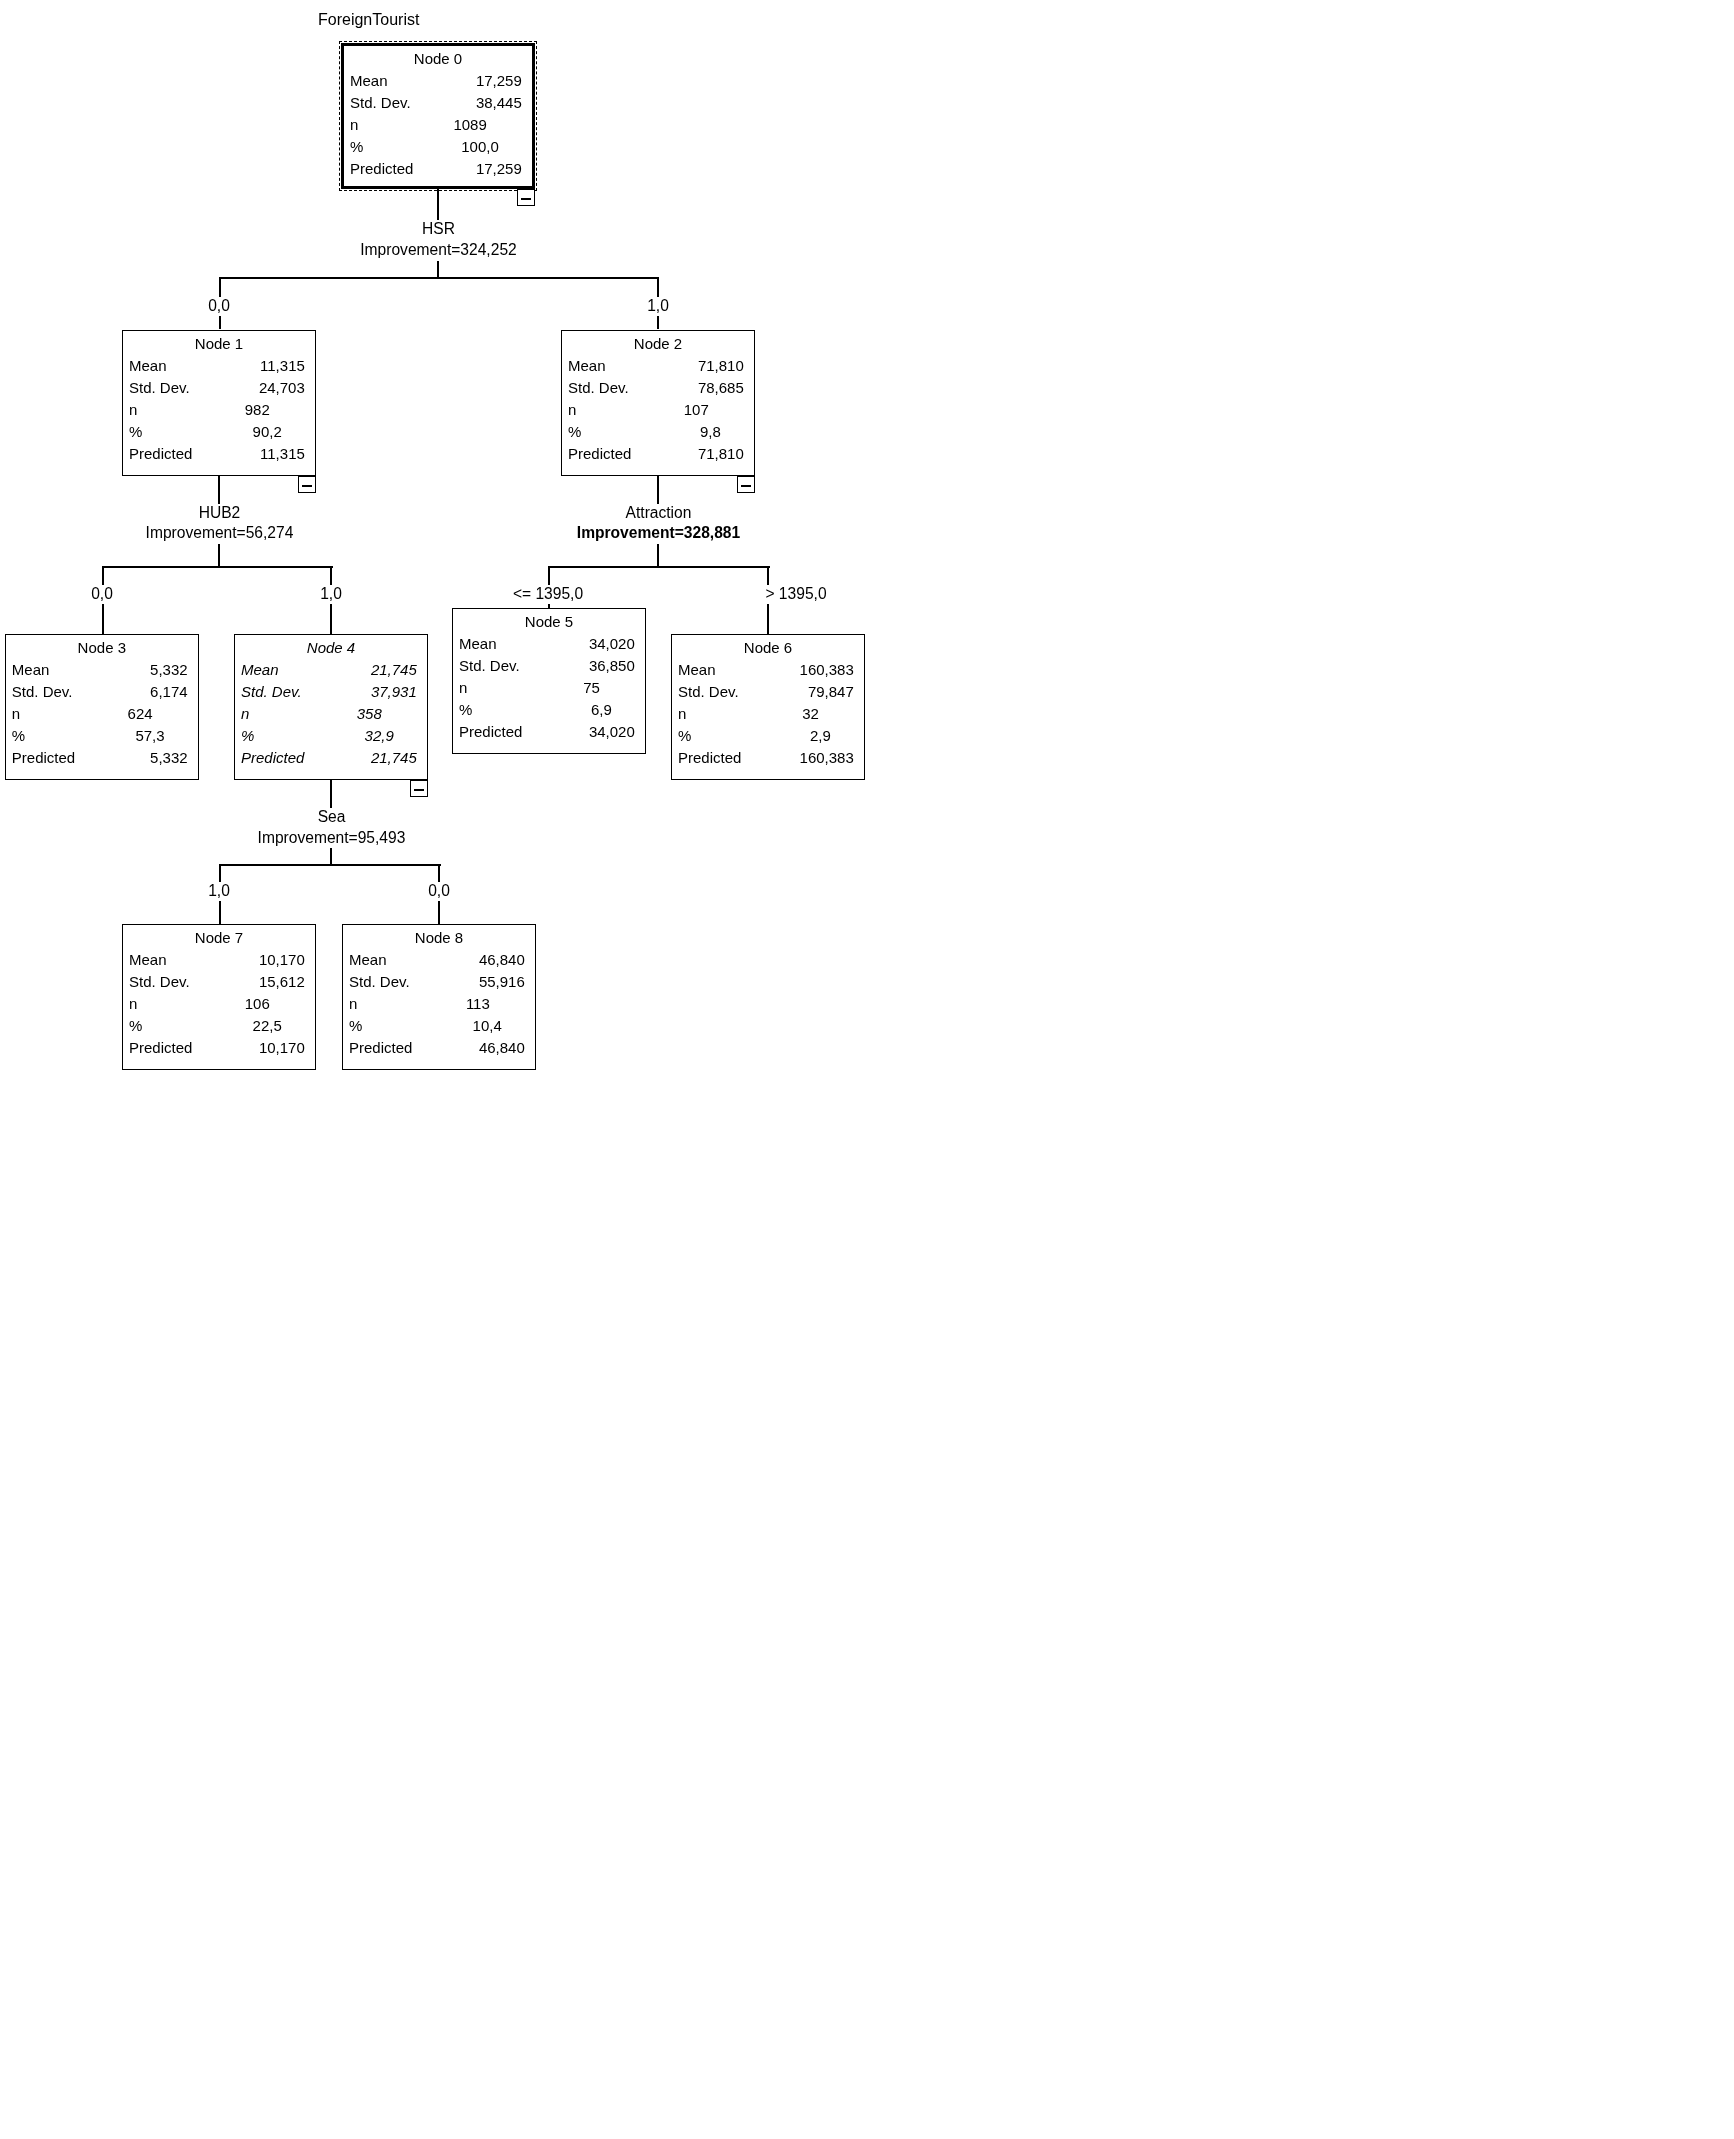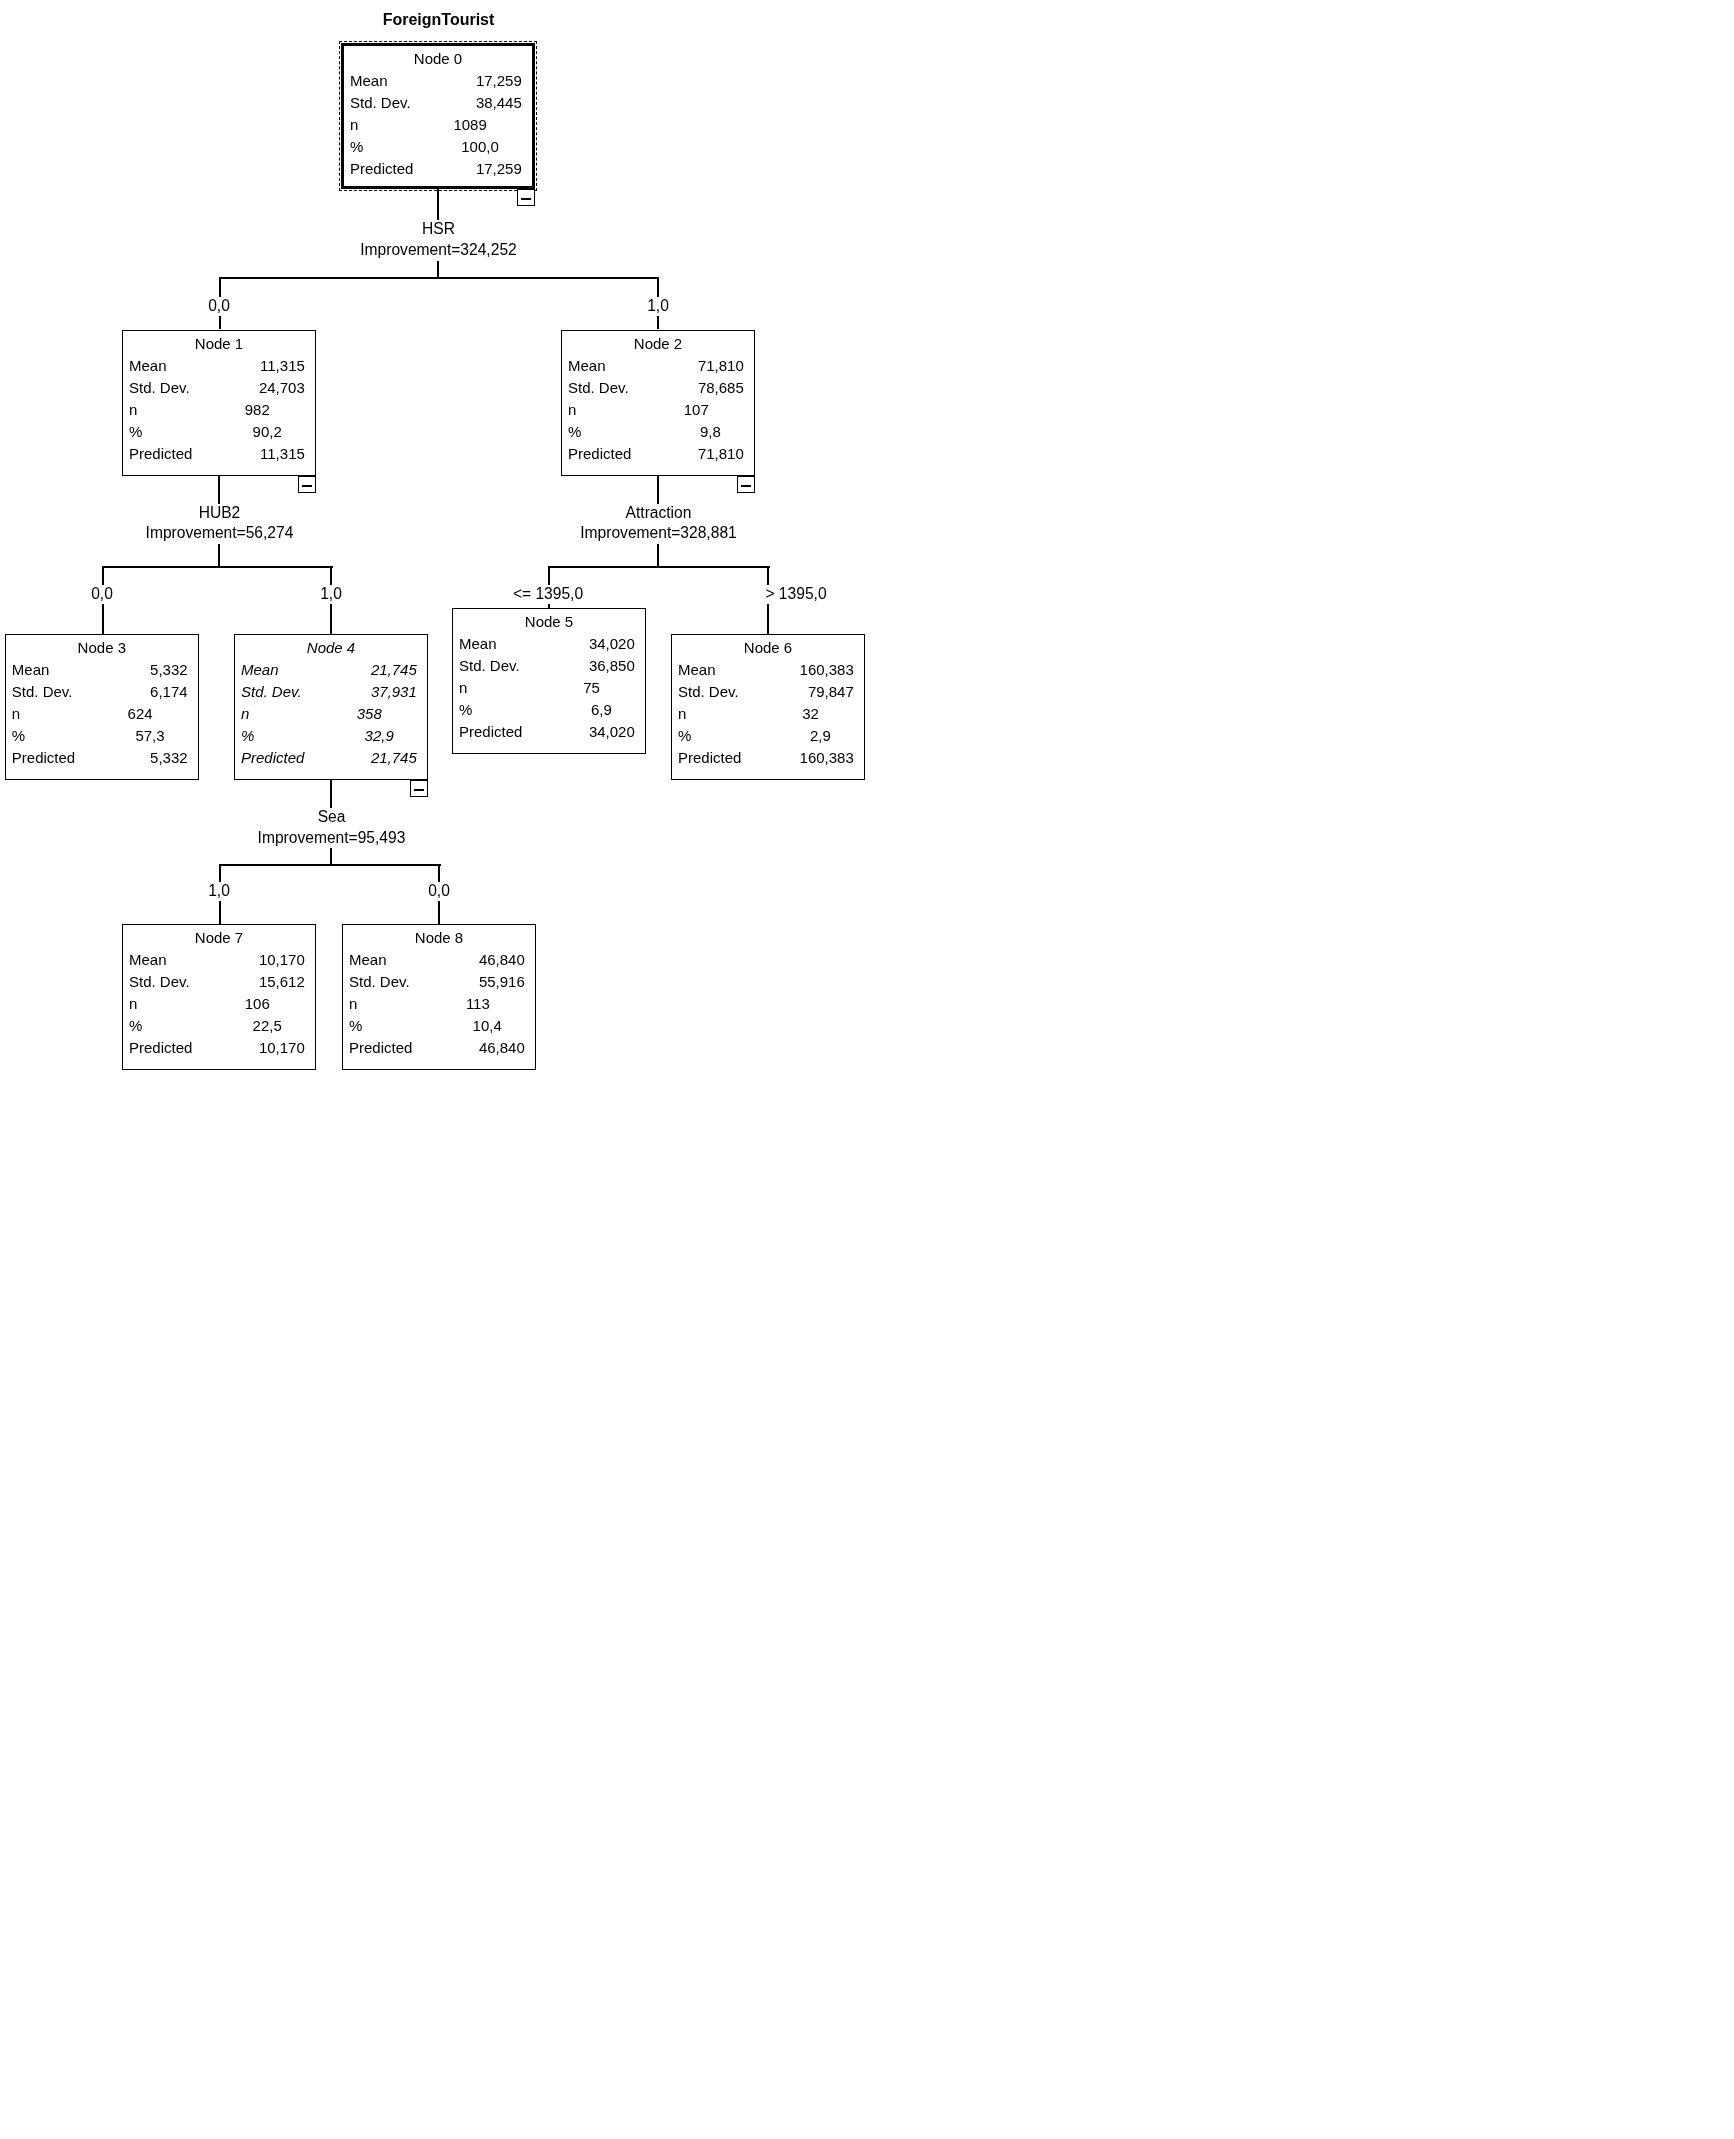--- a/index.html
+++ b/index.html
@@ -5,22 +5,22 @@
   html,body{margin:0;padding:0;background:#ffffff;}
   #canvas{
     position:relative;
     width:867px;height:1070px;
     background:#ffffff;
     font-family:"Liberation Sans", sans-serif;
     color:#000;
   }
   .title{
     position:absolute;
-    width:241px;text-align:center;
-    font-size:16px;line-height:19px;font-weight:bold;
+    width:241px;
+    font-size:16px;line-height:19px;
   }
   .node{
     position:absolute;
     width:194px;height:146px;
     border:1.2px solid #000;
     background:#fff;
     box-sizing:border-box;
   }
   .node.root{border-width:3px;}
   .sel-ring{
@@ -176,21 +176,21 @@
   <div class="hbar" style="left:102px;top:566px;width:231px;"></div>
   <div class="vline" style="left:102px;top:566px;height:20px;"></div>
   <div class="vline" style="left:330px;top:566px;height:20px;"></div>
   <div class="branch-label" style="left:12px;top:585px;">0,0</div>
   <div class="branch-label" style="left:241px;top:585px;">1,0</div>
   <div class="vline" style="left:102px;top:604px;height:30px;"></div>
   <div class="vline" style="left:330px;top:604px;height:30px;"></div>
 
   <div class="vline" style="left:657px;top:475px;height:29px;"></div>
   <div class="split-label" style="left:538px;top:504px;">Attraction</div>
-  <div class="split-label" style="left:538px;top:524px;">Improvement=328,881</div>
+  <div class="split-label" style="left:538px;top:524px;font-weight:bold;">Improvement=328,881</div>
   <div class="vline" style="left:657px;top:544px;height:22px;"></div>
   <div class="hbar" style="left:548px;top:566px;width:222px;"></div>
   <div class="vline" style="left:548px;top:566px;height:20px;"></div>
   <div class="vline" style="left:767px;top:566px;height:20px;"></div>
   <div class="branch-label" style="left:458px;top:585px;">&lt;= 1395,0</div>
   <div class="branch-label" style="left:706px;top:585px;">&gt; 1395,0</div>
   <div class="vline" style="left:548px;top:604px;height:30px;"></div>
   <div class="vline" style="left:767px;top:604px;height:30px;"></div>
 
   <div class="node" style="left:4.8px;top:634px;">

